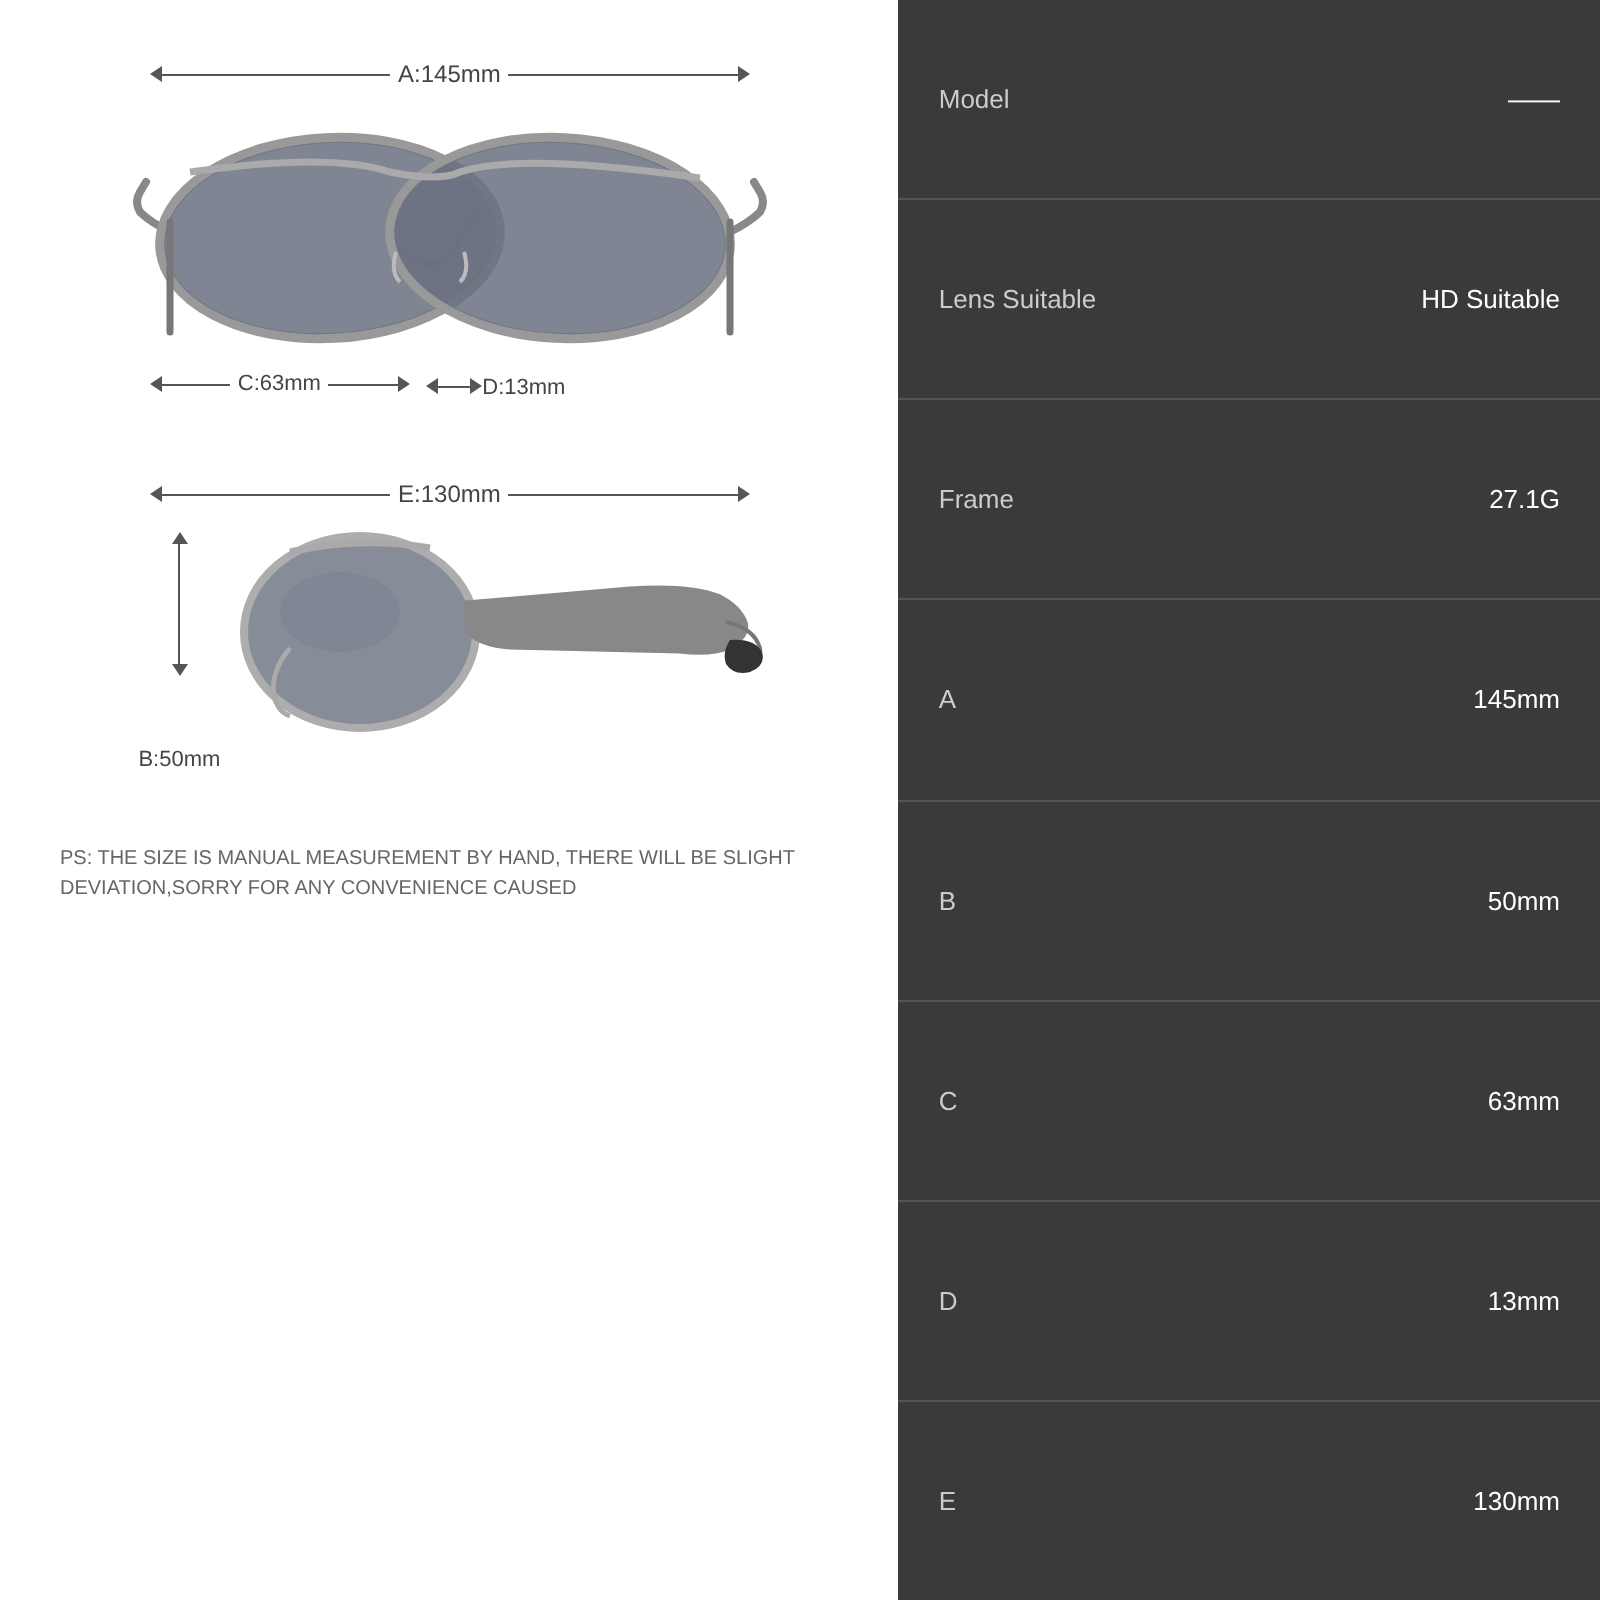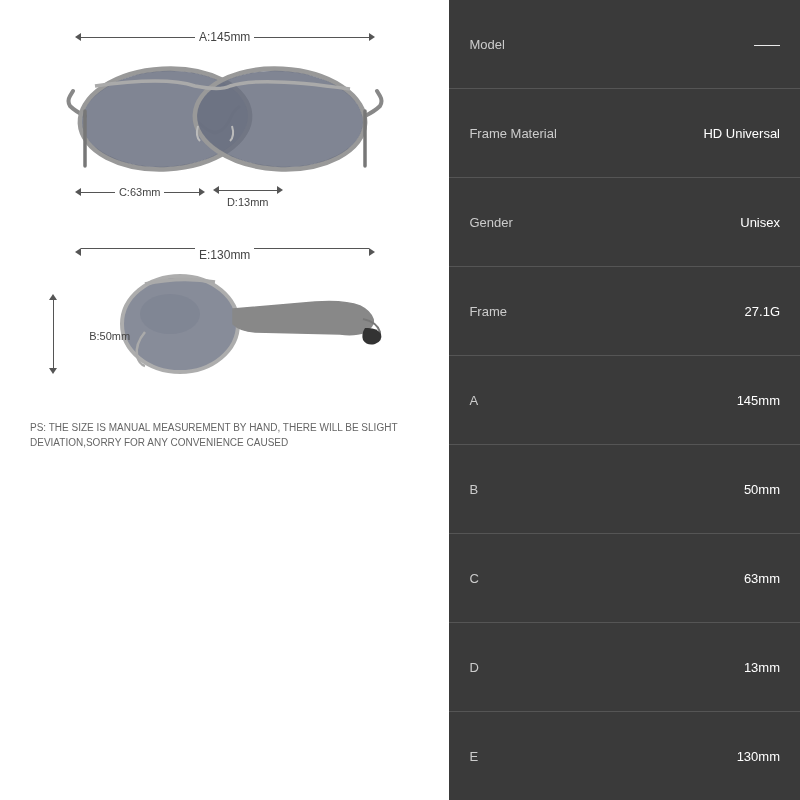--- a/index.html
+++ b/index.html
@@ -36,21 +36,21 @@
     }
 
     .sunglasses-front svg {
       width: 100%;
       height: 100%;
     }
 
     .note-text {
       font-size: 10px;
       color: #666;
-      margin-top: 16px;
+      margin-top: 26px;
       padding: 0 10px;
       line-height: 1.5;
       text-transform: uppercase;
     }
 
     
     .spec-row {
       display: flex;
       align-items: center;
       justify-content: space-between;
@@ -175,44 +175,44 @@
       <div style="display:flex;flex-direction:column;align-items:center;width:130px;">
         <div style="display:flex;align-items:center;width:130px;">
           <div class="arrow-head-left"></div>
           <div class="arrow-line"></div>
           <span class="arrow-label" style="font-size:11px;">C:63mm</span>
           <div class="arrow-line"></div>
           <div class="arrow-head-right"></div>
         </div>
       </div>
 
-      <div style="display:flex;flex-direction:column;align-items:center;margin-left:8px;width:70px;">
+      <div style="display:flex;flex-direction:row;align-items:center;margin-left:8px;width:70px;">
         <div style="display:flex;align-items:center;width:70px;">
           <div class="arrow-head-left"></div>
           <div class="arrow-line"></div>
           <div class="arrow-head-right"></div>
         </div>
         <span style="font-size:11px;color:#444;margin-top:2px;">D:13mm</span>
       </div>
     </div>
   </div>
 
   <div class="diagram-section" style="margin-top:20px;">
 
-    <div style="display:flex;width:300px;margin:0 auto 2px auto;">
+    <div style="display:flex;align-items:center;width:300px;margin:0 auto 2px auto;">
       <div class="arrow-head-left"></div>
       <div class="arrow-line"></div>
       <span class="arrow-label">E:130mm</span>
       <div class="arrow-line"></div>
       <div class="arrow-head-right"></div>
     </div>
 
     <div style="display:flex;align-items:center;width:320px;margin:0 auto;position:relative;">
 
-      <div style="display:flex;flex-direction:row;align-items:center;width:50px;height:120px;justify-content:center;position:relative;gap:32px;">
+      <div style="display:flex;flex-direction:column;align-items:center;width:50px;height:120px;justify-content:center;position:relative;gap:32px;">
         <div style="display:flex;flex-direction:column;align-items:center;height:80px;">
           <div class="arrow-head-up"></div>
           <div style="width:1px;flex:1;background:#555;"></div>
           <div class="arrow-head-down"></div>
         </div>
         <span style="font-size:11px;color:#444;margin-top:4px;white-space:nowrap;">B:50mm</span>
       </div>
 
       <div style="width:270px;height:140px;">
         <svg viewBox="0 0 270 130" xmlns="http://www.w3.org/2000/svg">
@@ -237,26 +237,22 @@
 
   <p class="note-text">PS: THE SIZE IS MANUAL MEASUREMENT BY HAND, THERE WILL BE SLIGHT DEVIATION,SORRY FOR ANY CONVENIENCE CAUSED</p>
 </div>
 
 <div class="right-panel" id="spec-table-container">
 <div class="spec-row">
       <span class="spec-label">Model</span>
       <span class="spec-value">——</span>
     </div>
     <div class="spec-row">
-      <span class="spec-label">Frame Material</span>
-      <span class="spec-value">HD Universal</span>
-    </div>
-    <div class="spec-row">
-      <span class="spec-label">Gender</span>
-      <span class="spec-value">Unisex</span>
+      <span class="spec-label">Lens Suitable</span>
+      <span class="spec-value">HD Suitable</span>
     </div>
     <div class="spec-row">
       <span class="spec-label">Frame</span>
       <span class="spec-value">27.1G</span>
     </div>
     <div class="spec-row">
       <span class="spec-label">A</span>
       <span class="spec-value">145mm</span>
     </div>
     <div class="spec-row">

